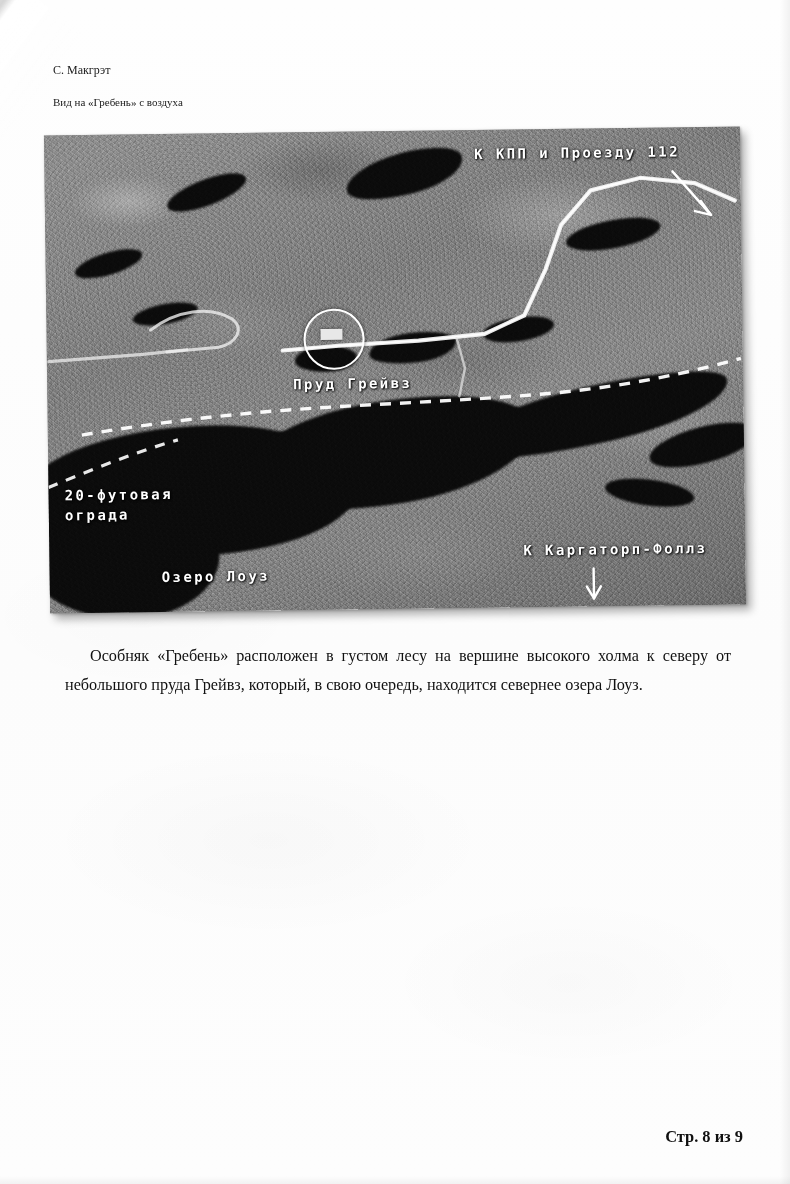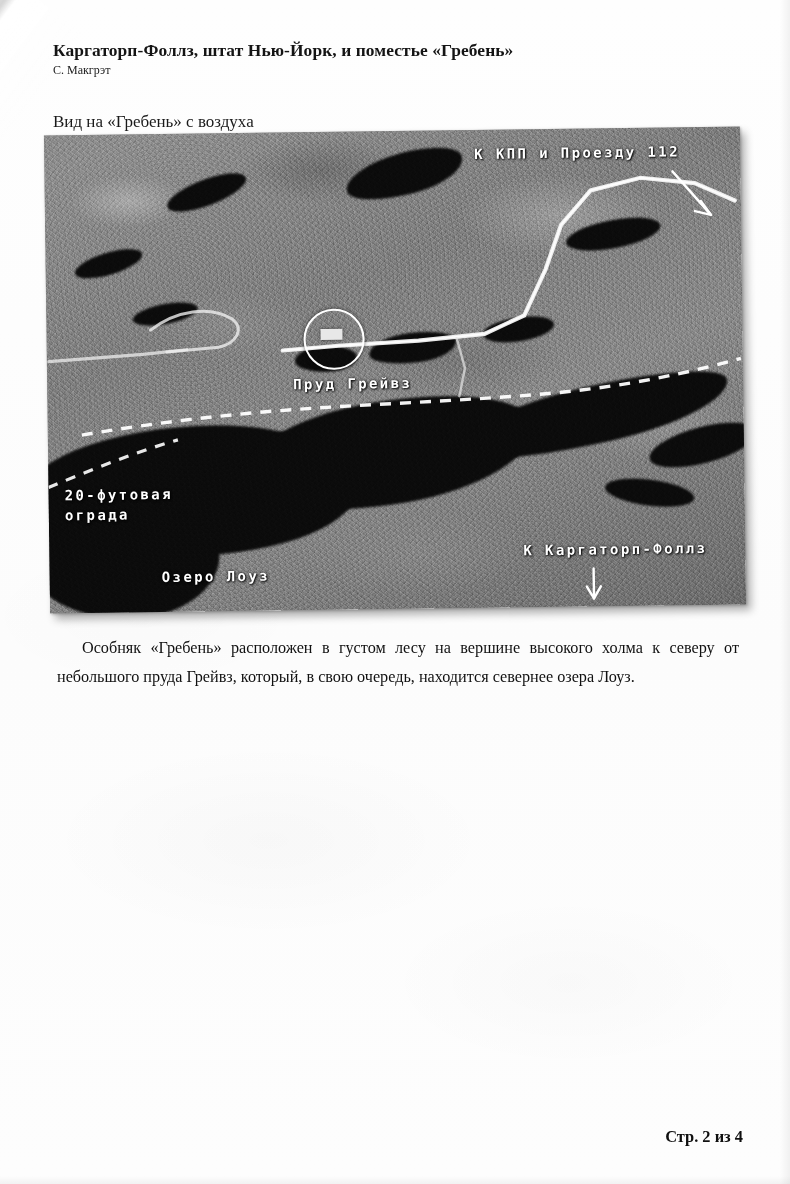--- a/index.html
+++ b/index.html
@@ -66,22 +66,22 @@
     letter-spacing: 0.1px;
   }
   .doc-author {
     position: absolute;
     left: 53px; top: 63px;
     font-size: 12px;
     color: #1a1a1a;
   }
   .doc-caption {
     position: absolute;
-    left: 53px; top: 112px;
-    font-size: 17px;
+    left: 53px; top: 96px;
+    font-size: 11px;
     color: #1a1a1a;
   }
 
   
   .photo-wrap {
     position: absolute;
     left: 47px; top: 131px;
     width: 696px; height: 478px;
     transform: rotate(-0.75deg);
     box-shadow: 5px 6px 9px rgba(0,0,0,0.30), 1px 1px 3px rgba(0,0,0,0.25);
@@ -175,41 +175,40 @@
   .body-text {
     position: absolute;
     left: 53px; top: 630px;
     width: 690px;
     font-size: 16.2px;
     line-height: 29px;
     color: #111111;
     text-align: justify;
     text-justify: inter-word;
   }
-  .body-text p { margin: 4px; text-indent: 25px; }
+  .body-text p { margin: 12px; text-indent: 25px; }
 
   
   .footer {
     position: absolute;
     right: 47px; bottom: 37px;
     font-size: 16.4px;
     font-weight: bold;
     color: #101010;
   }
 </style>
 </head>
 <body>
 
 <div class="page">
 
   <div class="corner-fold">
     
   </div>
 
-  <h1 class="doc-title">Каргаторп-Фоллз, штат Нью-Йорк, и поместье «Гребень»</h1>
   <div class="doc-author">С. Макгрэт</div>
   <div class="doc-caption">Вид на «Гребень» с воздуха</div>
 
   <div class="photo-wrap">
     <div class="photo" aria-label="Чёрно-белый аэрофотоснимок поместья «Гребень»">
 
       <div class="terrain"></div>
 
       <div class="water soft" style="left:-30px; top:292px; width:340px; height:130px; border-radius:58% 42% 50% 50%/60% 48% 52% 40%;"></div>
       <div class="water soft" style="left:188px; top:270px; width:300px; height:104px; border-radius:48% 52% 46% 54%/54% 46% 54% 46%; transform:rotate(-9deg);"></div>
@@ -259,17 +258,17 @@
       <div class="photo-label lbl-falls">К Каргаторп-Фоллз</div>
 
       <div class="vignette"></div>
     </div>
   </div>
 
   <div class="body-text">
     <p>Особняк «Гребень» расположен в густом лесу на вершине высокого холма к северу от небольшого пруда Грейвз, который, в свою очередь, находится севернее озера Лоуз.</p>
   </div>
 
-  <div class="footer">Стр. 2 из 4</div>
+  <div class="footer">Стр. 8 из 9</div>
 
   <div class="page-edge-right"></div>
   <div class="page-edge-bottom"></div>
 </div>
 
 </body></html>

